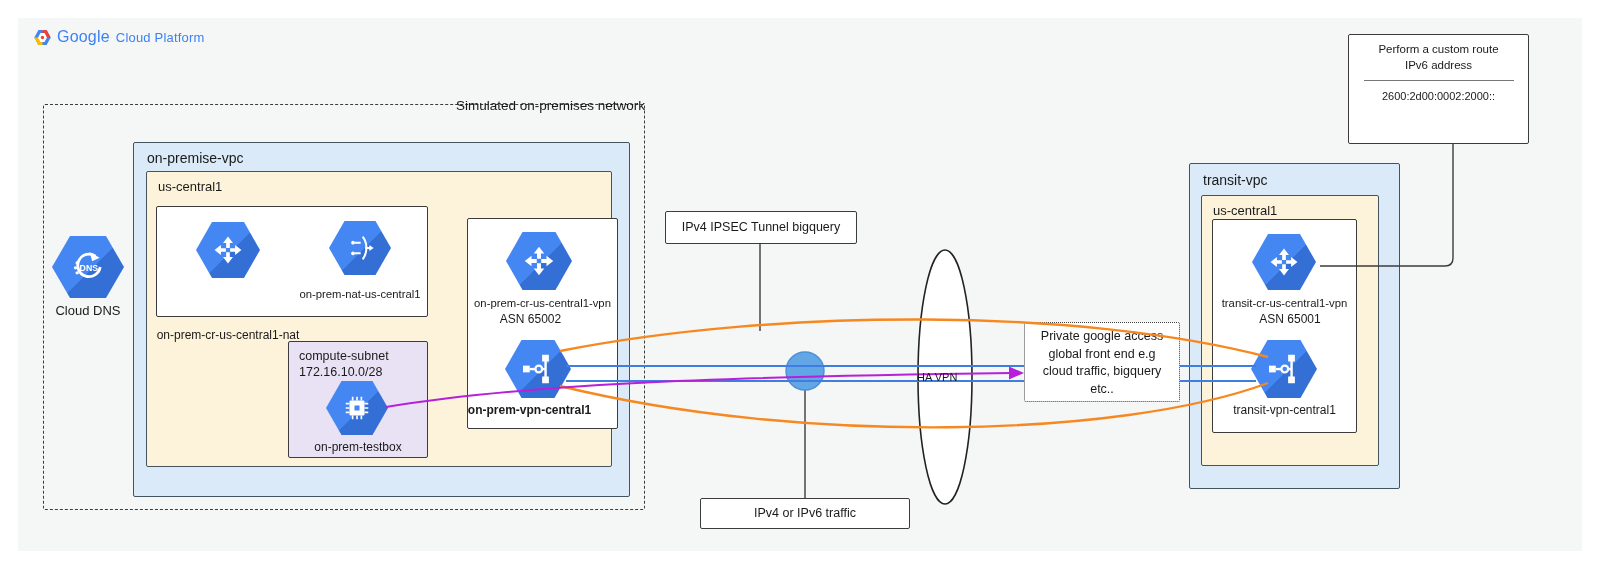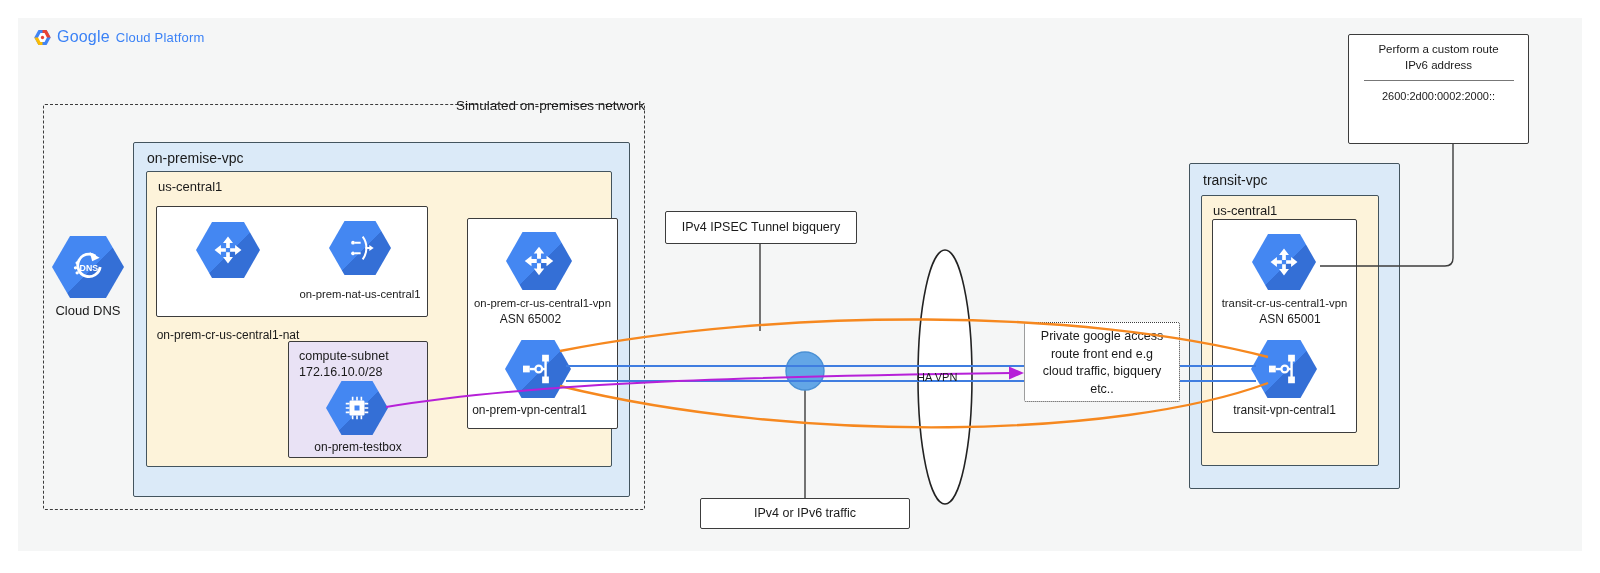--- a/index.html
+++ b/index.html
@@ -147,28 +147,28 @@
     <rect x="4" y="19.5" width="9" height="9"></rect>
         <rect x="29.5" y="5" width="9" height="9"></rect>
     <rect x="29.5" y="34" width="9" height="9"></rect>
         <rect x="32.5" y="12" width="3.2" height="25"></rect>
     <rect x="13" y="22.5" width="8" height="3.2"></rect>
         <rect x="29" y="22.5" width="4.5" height="3.2"></rect>
     <circle cx="25" cy="24" r="4.5" fill="none" stroke="#fff" stroke-width="3"></circle>
   </g>
     </svg>
 </div>
-<div class="nodelabel" style="left:467px;top:403px;width:125px;">on-prem-vpn-central1</div>
+<div class="nodelabel" style="left:467px;top:403px;width:125px;font-weight:bold;">on-prem-vpn-central1</div>
 
 <div class="box labelbox" style="left:665px;top:211px;width:192px;height:33px;line-height:31px;font-size:12.5px;z-index:3;">IPv4 IPSEC Tunnel bigquery</div>
 <div class="box labelbox" style="left:700px;top:498px;width:210px;height:31px;line-height:29px;font-size:12.5px;z-index:3;">IPv4 or IPv6 traffic</div>
 
 <div class="box dottedbox" style="left:1024px;top:322px;width:156px;height:80px;font-size:12.5px;padding-top:5px;line-height:1.4;">
   <div>Private google access</div>
-  <div>route front end e.g</div>
+  <div>global front end e.g</div>
   <div>cloud traffic, bigquery</div>
   <div>etc..</div>
 </div>
 
 <div class="box bluebox" style="left:1189px;top:163px;width:211px;height:326px;"></div>
 <div class="boxtitle" style="left:1203px;top:172px;font-size:14px;">transit-vpc</div>
 <div class="box creambox" style="left:1201px;top:195px;width:178px;height:271px;"></div>
 <div class="boxtitle" style="left:1213px;top:203px;font-size:13px;">us-central1</div>
 <div class="box whitebox" style="left:1212px;top:219px;width:145px;height:214px;"></div>
 <div class="hex" style="left:1252px;top:234px;width:64px;height:56px;">

